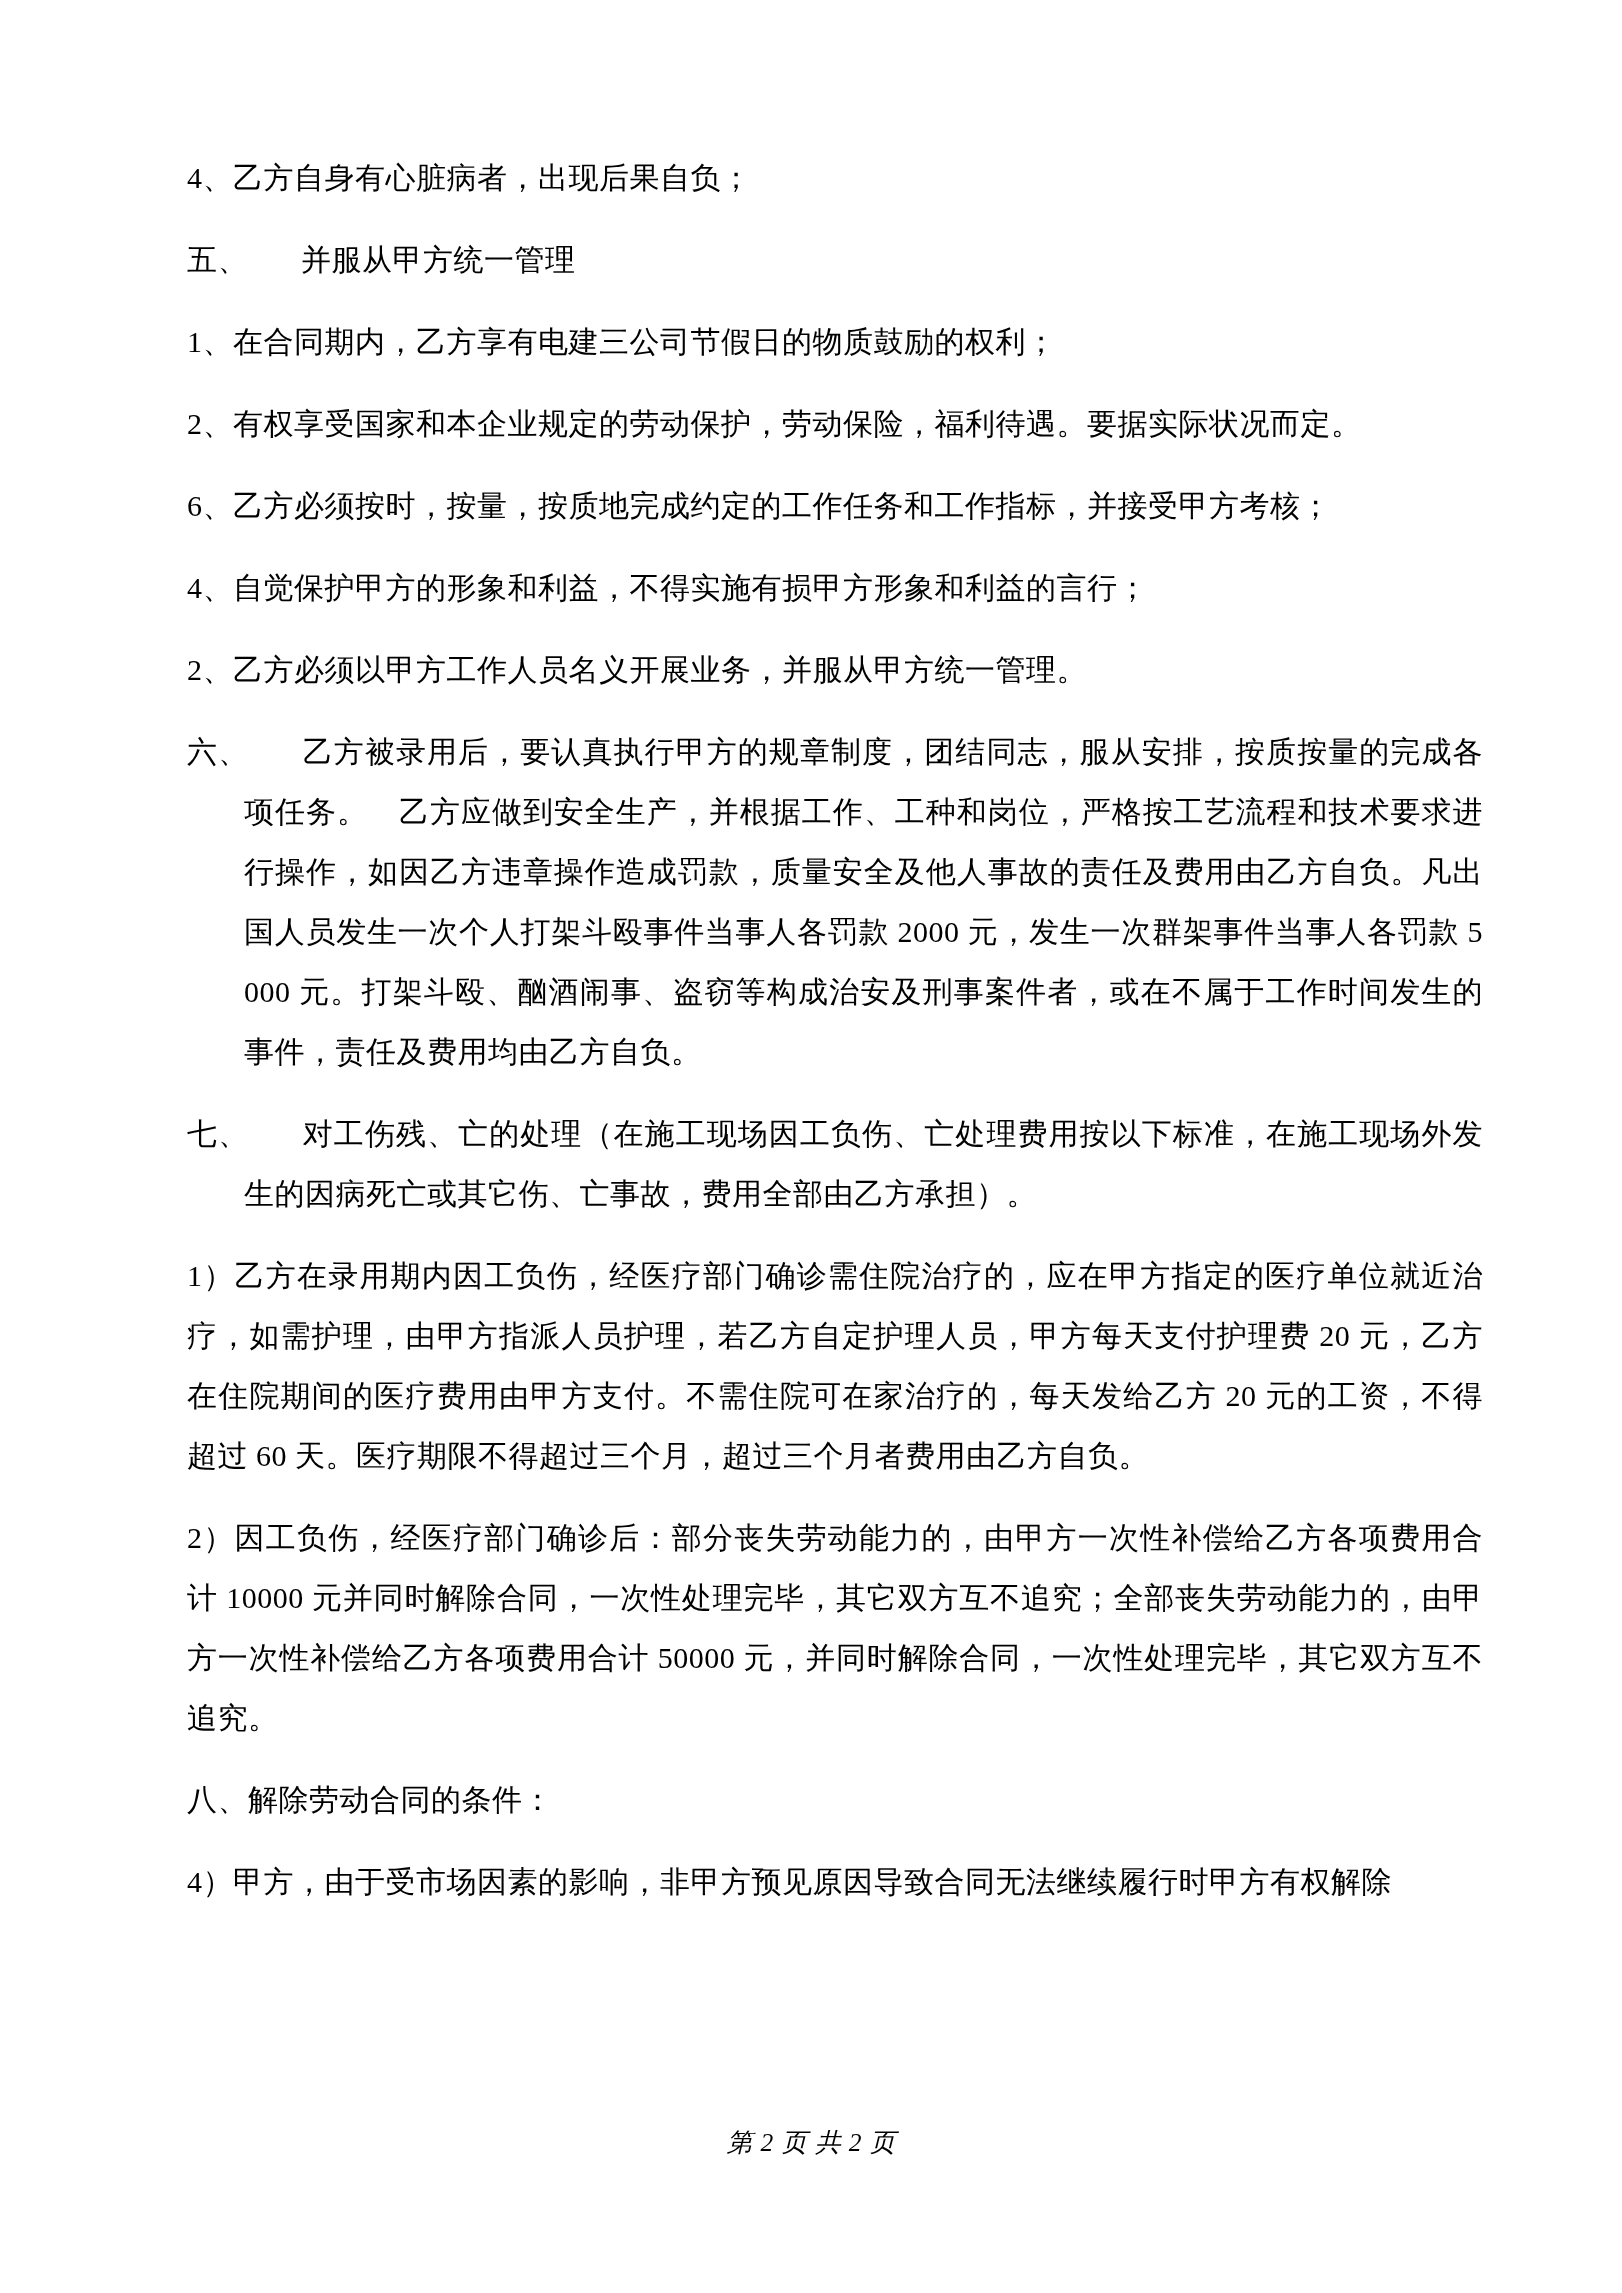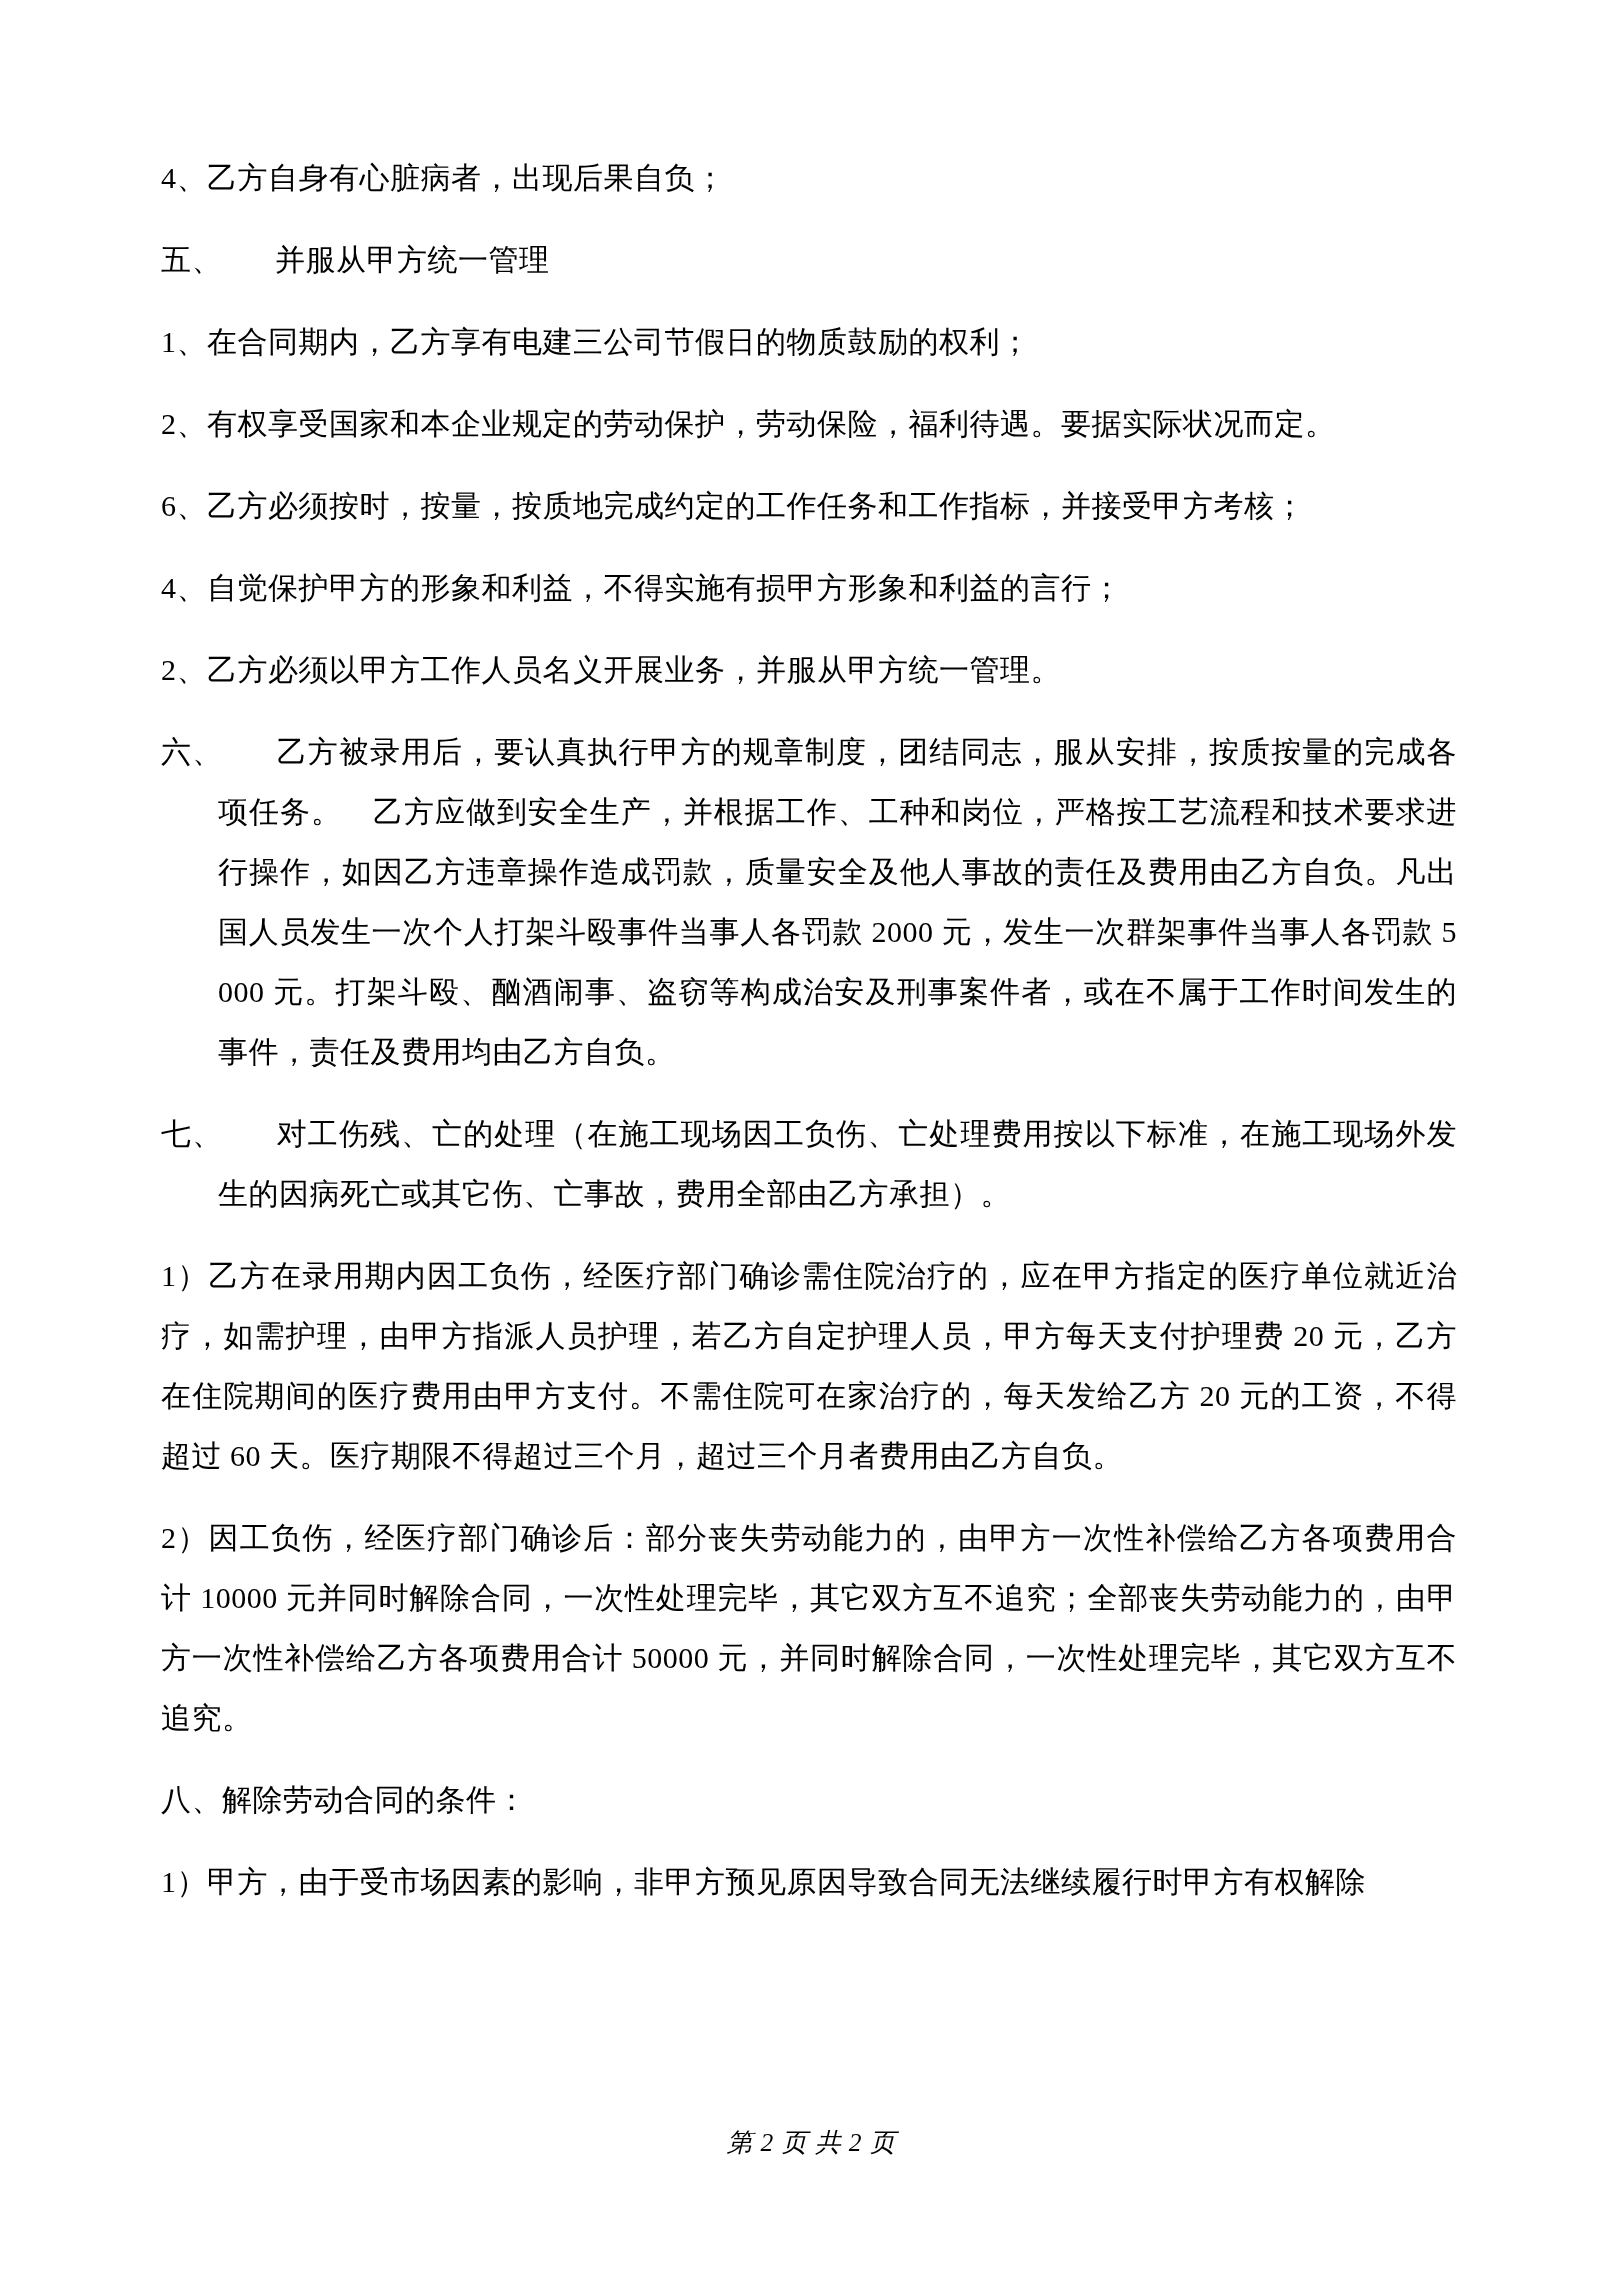--- a/index.html
+++ b/index.html
@@ -7,21 +7,21 @@
     width: 1623px;
     height: 2294px;
     background: #ffffff;
     position: relative;
     overflow: hidden;
     font-family: "Liberation Serif", "DejaVu Serif", serif;
     color: #000000;
   }
   .doc-body {
     position: absolute;
-    left: 161px;
+    left: 187px;
     top: 148px;
     width: 1296px;
   }
   p.para {
     margin: 0 0 22px 0;
     font-size: 30px;
     line-height: 60px;
     letter-spacing: 0.5px;
     text-align: justify;
     text-align-last: left;
@@ -56,19 +56,19 @@
     <p class="para plain">1、在合同期内，乙方享有电建三公司节假日的物质鼓励的权利；</p>
     <p class="para plain">2、有权享受国家和本企业规定的劳动保护，劳动保险，福利待遇。要据实际状况而定。</p>
     <p class="para plain">6、乙方必须按时，按量，按质地完成约定的工作任务和工作指标，并接受甲方考核；</p>
     <p class="para plain">4、自觉保护甲方的形象和利益，不得实施有损甲方形象和利益的言行；</p>
     <p class="para plain">2、乙方必须以甲方工作人员名义开展业务，并服从甲方统一管理。</p>
     <p class="para hang"><span>六、</span><span class="tab"></span><span>乙方被录用后，要认真执行甲方的规章制度，团结同志，服从安排，按质按量的完成各项任务。　乙方应做到安全生产，并根据工作、工种和岗位，严格按工艺流程和技术要求进行操作，如因乙方违章操作造成罚款，质量安全及他人事故的责任及费用由乙方自负。凡出国人员发生一次个人打架斗殴事件当事人各罚款 2000 元，发生一次群架事件当事人各罚款 5000 元。打架斗殴、酗酒闹事、盗窃等构成治安及刑事案件者，或在不属于工作时间发生的事件，责任及费用均由乙方自负。</span></p>
     <p class="para hang"><span>七、</span><span class="tab"></span><span>对工伤残、亡的处理（在施工现场因工负伤、亡处理费用按以下标准，在施工现场外发生的因病死亡或其它伤、亡事故，费用全部由乙方承担）。</span></p>
     <p class="para plain">1）乙方在录用期内因工负伤，经医疗部门确诊需住院治疗的，应在甲方指定的医疗单位就近治疗，如需护理，由甲方指派人员护理，若乙方自定护理人员，甲方每天支付护理费 20 元，乙方在住院期间的医疗费用由甲方支付。不需住院可在家治疗的，每天发给乙方 20 元的工资，不得超过 60 天。医疗期限不得超过三个月，超过三个月者费用由乙方自负。</p>
     <p class="para plain">2）因工负伤，经医疗部门确诊后：部分丧失劳动能力的，由甲方一次性补偿给乙方各项费用合计 10000 元并同时解除合同，一次性处理完毕，其它双方互不追究；全部丧失劳动能力的，由甲方一次性补偿给乙方各项费用合计 50000 元，并同时解除合同，一次性处理完毕，其它双方互不追究。</p>
     <p class="para plain">八、解除劳动合同的条件：</p>
-    <p class="para plain">1）甲方，由于受市场因素的影响，非甲方预见原因导致合同无法继续履行时甲方有权解除</p>
+    <p class="para plain">4）甲方，由于受市场因素的影响，非甲方预见原因导致合同无法继续履行时甲方有权解除</p>
   </main>
 
 <div class="footer">
   <span>第 2 页 共 2 页</span>
 </div>
 
 
 </body></html>

